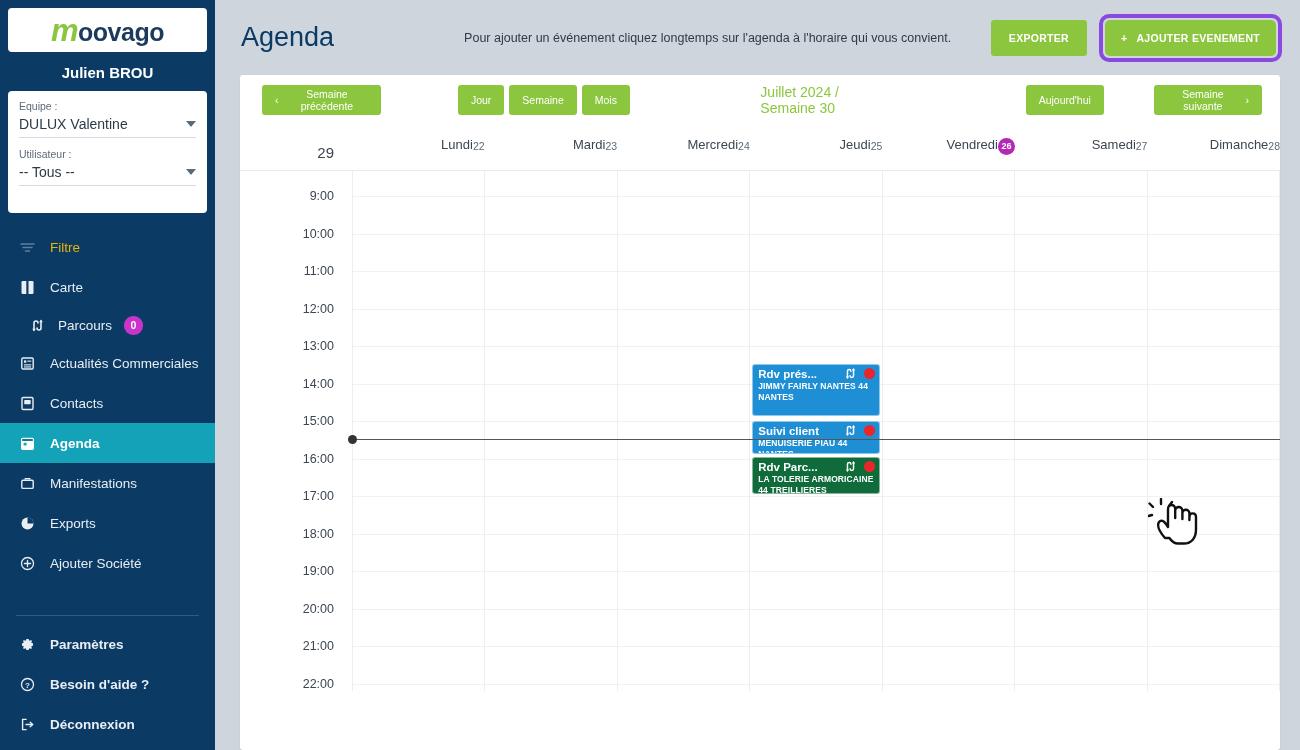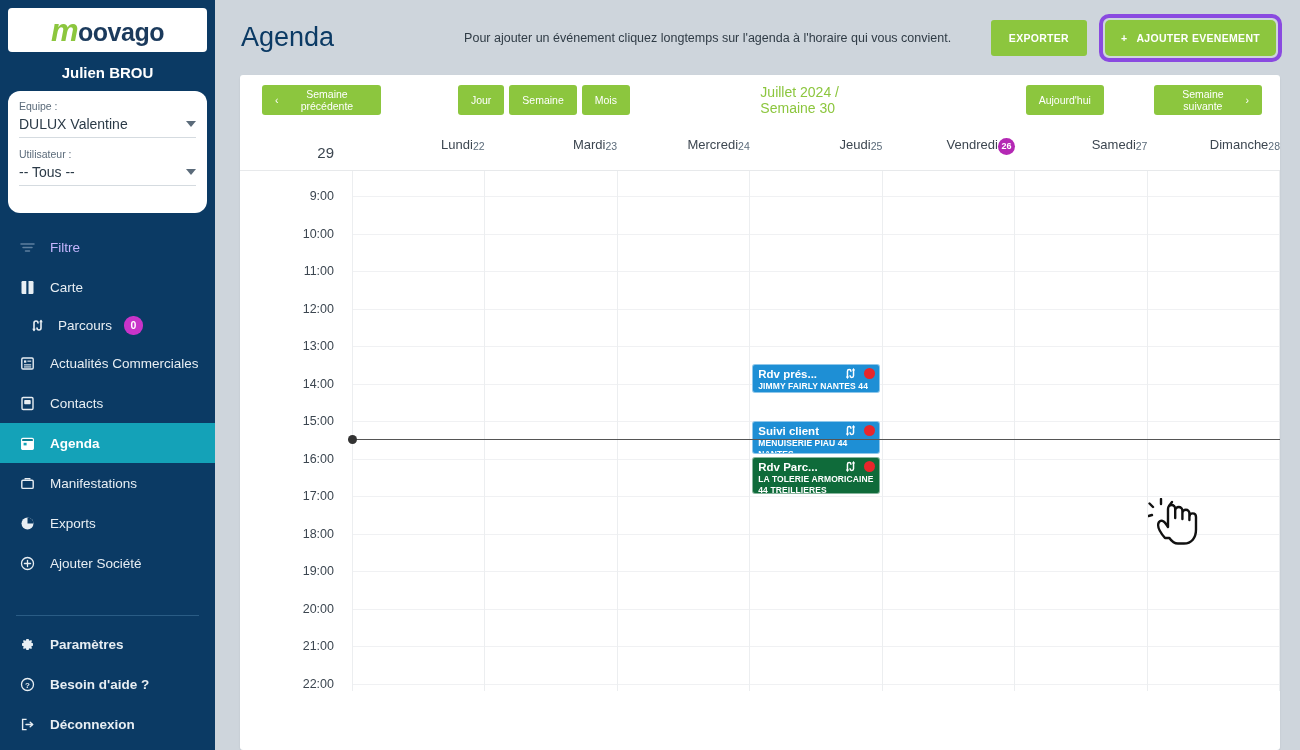--- a/index.html
+++ b/index.html
@@ -25,41 +25,41 @@
     font-size: 25px; font-weight: 700; color: #1b3a5c;
     letter-spacing: -0.5px; line-height: 1; display: flex; align-items: baseline;
   }
   .logo-m { color: #8cc63e; font-size: 31px; font-style: italic; font-weight: 700; }
   .logo-rest { color: #1b3a5c; font-weight: 600; }
   .user-name {
     text-align: center; font-size: 15px; color: #fff;
     padding: 4px 0 10px; font-weight: 600;
   }
   .filter-card {
-    margin: 0 8px; background: #fff; border-radius: 12px;
+    margin: 0 8px; background: #fff; border-radius: 4px;
     padding: 9px 11px 11px;
   }
   .fld-label { font-size: 10.5px; color: #5b6b7a; margin-bottom: 2px; }
   .fld-select {
     display: flex; align-items: center; justify-content: space-between;
     border-bottom: 1px solid #d5dbe0; padding: 2px 0 5px; margin-bottom: 10px;
   }
   .fld-select:last-child { margin-bottom: 16px; }
   .fld-value { font-size: 14px; color: #2b3a47; }
   .caret { width: 0; height: 0; border-left: 5px solid transparent;
            border-right: 5px solid transparent; border-top: 6px solid #5b6b7a; }
 
   .nav { margin-top: 14px; flex: 1 1 auto; }
   .nav-item {
     display: flex; align-items: center; gap: 14px;
     height: 40px; padding: 0 0 0 18px; font-size: 13.5px; color: #e8eef3;
     cursor: pointer;
   }
   .nav-item .ico { width: 18px; display: flex; align-items: center; justify-content: center; }
-  .nav-item.muted { color: #c4b5fd; text-align: center; }
+  .nav-item.muted { color: #eab308; text-align: center; }
   .nav-item.active { background: #14a2b8; color: #fff; font-weight: 600; }
   .nav-sub { padding-left: 28px; gap: 12px; height: 36px; }
   .badge-pill {
     background: #c934c9; color: #fff; border-radius: 9px;
     font-size: 10.5px; min-width: 19px; height: 19px;
     display: inline-flex; align-items: center; justify-content: center;
     padding: 0 5px; font-weight: 600;
   }
   .nav-divider { height: 1px; background: #2a5c85; margin: 6px 16px 8px; }
   .nav-bottom { padding-bottom: 6px; font-weight: bold; }
@@ -438,21 +438,21 @@
             <div class="tlabel" style="top:475px">21:00</div>
             <div class="tlabel" style="top:512.5px">22:00</div>
           </div>
 
           <div class="cols">
             <div class="col"></div>
             <div class="col"></div>
             <div class="col"></div>
             <div class="col">
 
-              <div class="event ev-blue" style="top:193px;height:29px">
+              <div class="event ev-blue" style="top:193px;height:52px">
                 <div class="ev-top">
                   <span class="ev-title">Rdv prés...</span>
                   <span class="ev-route">
                     <svg width="13" height="13" viewBox="0 0 15 15">
                         <g fill="none" stroke="#fff" stroke-width="1.7" stroke-linecap="round">
                           <path d="M4 12 V5 a2 2 0 0 1 4 0"></path>
                           <path d="M11 3 v7 a2 2 0 0 1-4 0"></path>
                         </g>
                         <path d="M4 13.8 L2.1 10.9 h3.8 Z" fill="#fff"></path>
                         <path d="M11 1.2 L9.1 4.1 h3.8 Z" fill="#fff"></path>

